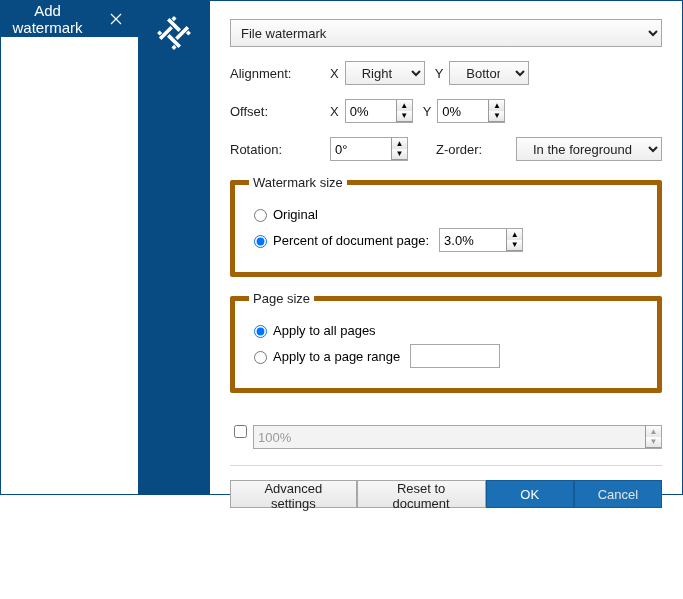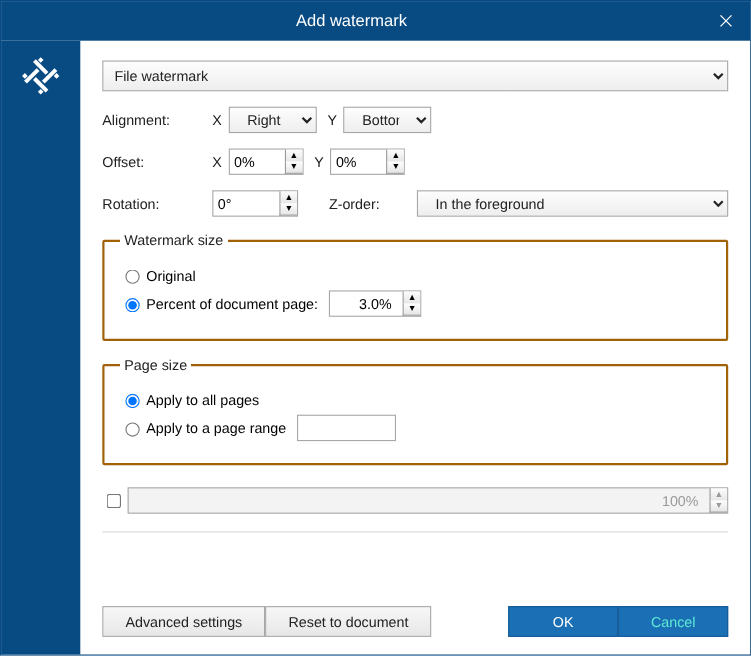--- a/index.html
+++ b/index.html
@@ -1,18 +1,18 @@
 <!DOCTYPE html>
 <html><head>
 <meta charset="utf-8">
 <style>
   * { box-sizing: border-box; font-family: "Segoe UI", Tahoma, sans-serif; font-size: 13px; }
   html,body { margin:0; padding:0; }
   body { background:#fff; width:683px; height:599px; }
-  .outer { width:683px; height:596px; border:1px solid #084a82; display:flex; flex-direction:column; }
+  .outer { width:683px; height:495px; border:1px solid #084a82; display:flex; flex-direction:row; }
   .titlebar { height:36px; background:#084a82; display:flex; align-items:center; }
   .title { flex:1; text-align:center; color:#fff; font-size:15px; }
   .closebtn { width:44px; height:36px; display:flex; align-items:center; justify-content:center; cursor:pointer; }
   .closebtn svg { stroke:#fff; }
   .bodyrow { flex:1; display:flex; }
   .leftbar { width:72px; background:#084a82; padding-top:14px; display:flex; justify-content:center; }
   .leftbar .logo { width:36px; height:36px; }
   .form { flex:1; padding:18px 20px 16px 20px; display:flex; flex-direction:column; }
   .row { display:flex; align-items:center; margin-bottom:14px; }
   .label { color:#222; }
@@ -20,32 +20,32 @@
   select { background:linear-gradient(#fdfdfd,#eeeeee); }
   .wide-select { width:100%; height:28px; text-align:left; padding-left:6px; }
   .filefield { flex:1; display:flex; align-items:stretch; height:28px; }
   .filefield input { flex:1; border:1px solid #a7a7a7; background:#fff; }
   .browsebtn { width:28px; display:flex; align-items:center; justify-content:center; background:#fff; cursor:pointer; }
   .spinwrap { display:inline-flex; border:1px solid #a7a7a7; height:24px; background:#fff; }
   .spinwrap input { border:none; background:transparent; padding:0 4px; height:22px; }
   .spinwrap .btns { display:flex; flex-direction:column; width:16px; }
   .spinwrap .btns button { height:11px; border:1px solid #999; border-right:none; border-top:none; background:linear-gradient(#fdfdfd,#e6e6e6); padding:0; font-size:8px; line-height:8px; cursor:pointer; }
   .spinwrap .btns button:first-child { border-top:none; border-bottom:none; }
-  fieldset { border:2px solid #a16207; border-radius:2px; margin:0 0 14px 0; padding:10px 14px 14px 14px; }
+  fieldset { border:5px solid #a16207; border-radius:2px; margin:0 0 14px 0; padding:10px 14px 14px 14px; }
   fieldset legend { color:#222; padding:0 4px; font-size:13px; }
   .radio-row, .check-row { display:flex; align-items:center; margin:6px 0; }
-  .radio-row input, .check-row input { margin-right:6px;text-align:right; }
+  .radio-row input, .check-row input { margin-right:6px; }
   hr { border:none; border-top:1px solid #d9d9d9; margin:6px 0 14px 0; }
   .footer { display:flex; gap:0; margin-top:auto; }
   .btn { height:28px; border:1px solid #a7a7a7; background:linear-gradient(#f7f7f7,#e7e7e7); padding:0 20px; cursor:pointer; color:#222; }
   .btn.primary { background:#1b6fb5; border-color:#135a96; color:#fff; width:100px; }
-  .btn.secondary { background:#1b6fb5; border-color:#135a96; color:#5eead4; width:100px; }
+  .btn.secondary { background:#1b6fb5; border-color:#135a96; color:#e5e5e5; width:100px; }
   .muted { color:#9a9a9a; }
   .disabled-spin .btns button, .disabled-spin input { color:#9a9a9a; }
-  .disabled-spin { background:#f3f3f3; }
+  .disabled-spin { background:#f3f3f3;margin-top:12px; }
 </style>
 </head>
 <body>
 
 <div class="outer">
   <div class="titlebar">
     <div class="title">Add watermark</div>
     <div class="closebtn">
       <svg width="12" height="12" viewBox="0 0 12 12">
           <path d="M1 1 L11 11 M11 1 L1 11" stroke-width="1.2" fill="none"></path>

